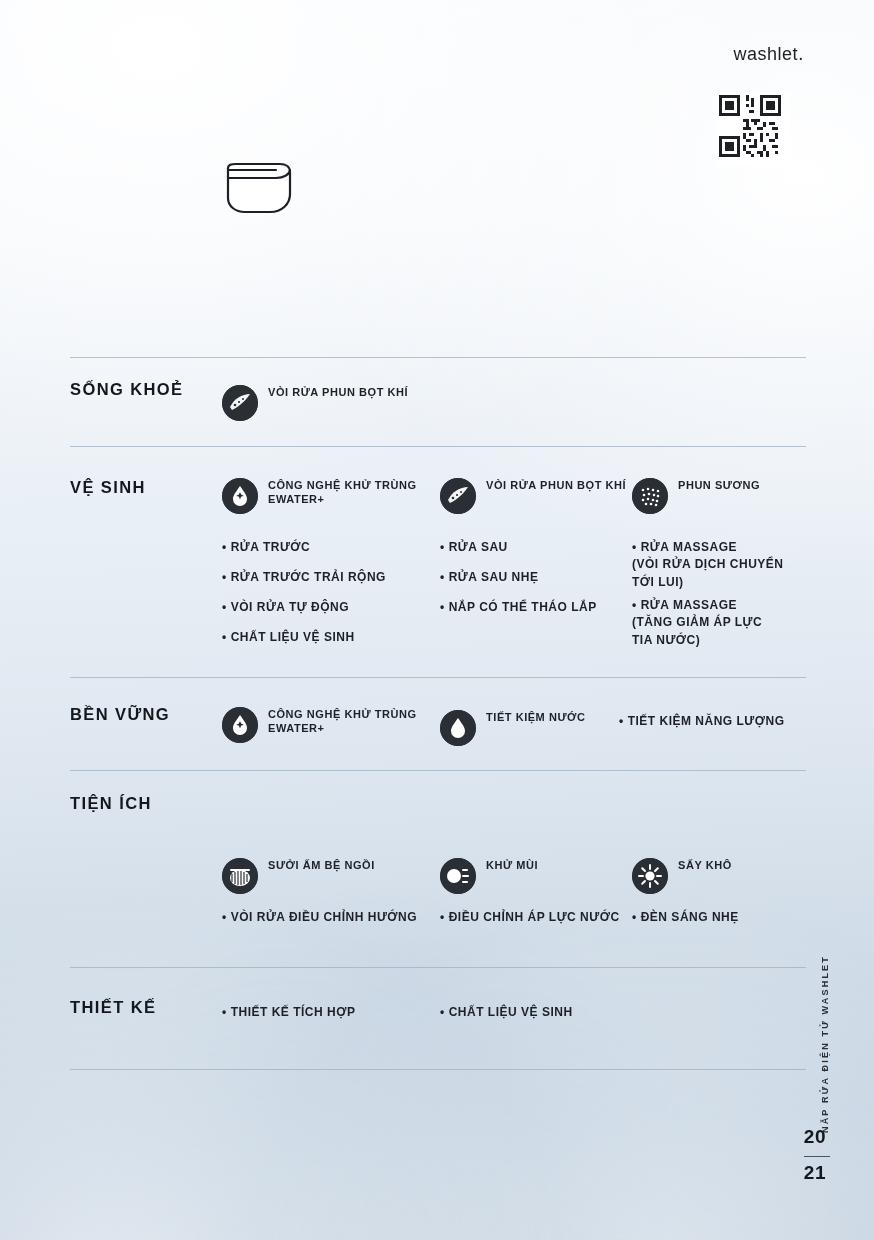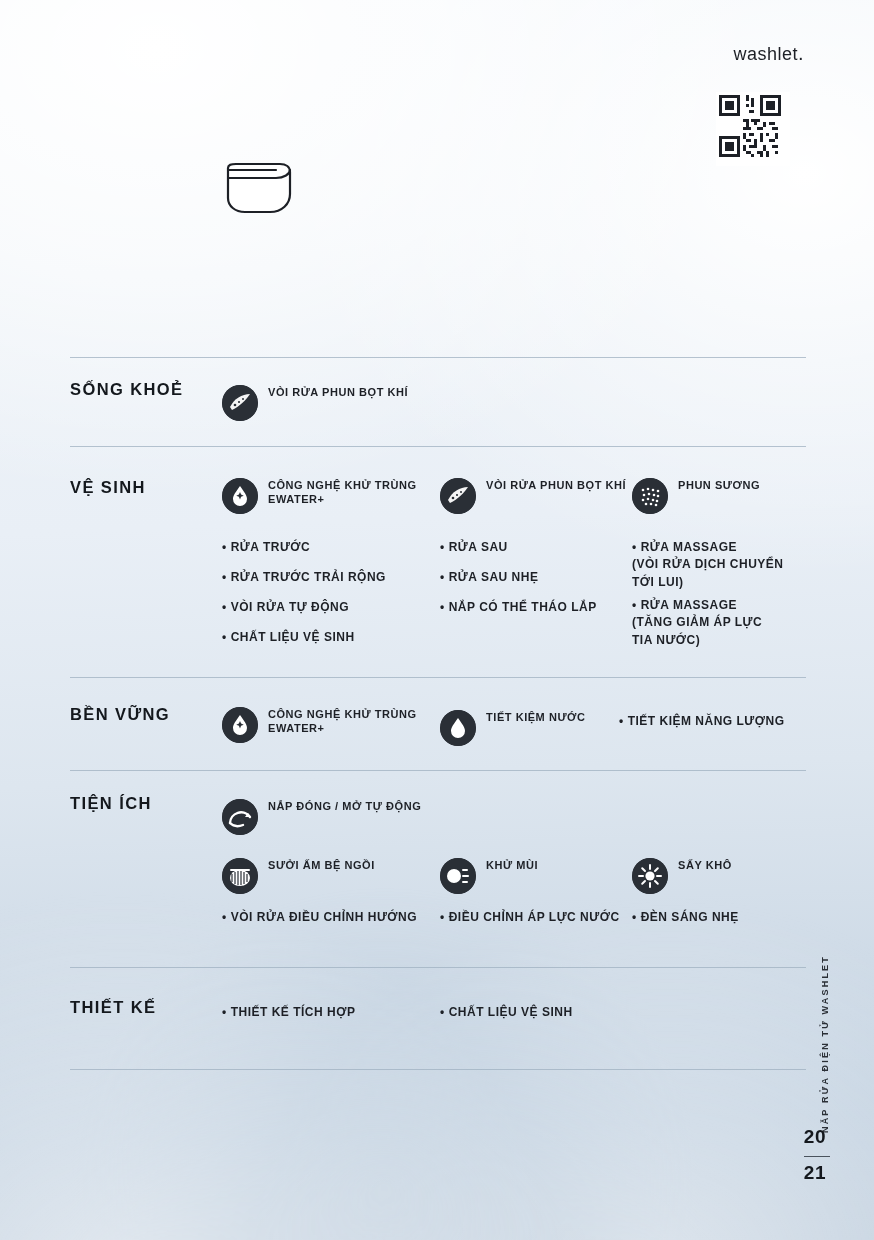--- a/index.html
+++ b/index.html
@@ -353,31 +353,20 @@
       </svg>
     </span>
     <span class="txt">TIẾT KIỆM NƯỚC</span>
   </div>
 
   <div class="bullet" style="left:619px; top:713px"><span class="b">•</span><span>TIẾT KIỆM NĂNG LƯỢNG</span></div>
 
   <div class="rule" style="top:770px"></div>
   <div class="sect-label" style="top:794px">TIỆN ÍCH</div>
 
-  <div class="feat" style="left:222px; top:799px">
-    <span class="ic">
-      <svg width="36" height="36" viewBox="0 0 36 36">
-        <circle cx="18" cy="18" r="18" fill="#2a2f36"></circle>
-        <path d="M8 24 A11 11 0 0 1 28 18" fill="none" stroke="#ffffff" stroke-width="2.4" stroke-linecap="round"></path>
-        <path d="M8 24 C11 27 16 28 21 26" fill="none" stroke="#ffffff" stroke-width="2.4" stroke-linecap="round"></path>
-        <path d="M26 14 l3 4 -6 0 Z" fill="#ffffff"></path>
-      </svg>
-    </span>
-    <span class="txt">NẮP ĐÓNG / MỞ TỰ ĐỘNG</span>
-  </div>
 
   <div class="feat" style="left:222px; top:858px">
     <span class="ic">
       <svg width="36" height="36" viewBox="0 0 36 36">
         <circle cx="18" cy="18" r="18" fill="#2a2f36"></circle>
         <ellipse cx="18" cy="20" rx="10" ry="8" fill="#ffffff"></ellipse>
         <g stroke="#2a2f36" stroke-width="1.2">
           <line x1="10" y1="16" x2="10" y2="24"></line>
             <line x1="13" y1="14" x2="13" y2="26"></line>
           <line x1="16" y1="13" x2="16" y2="27"></line>

